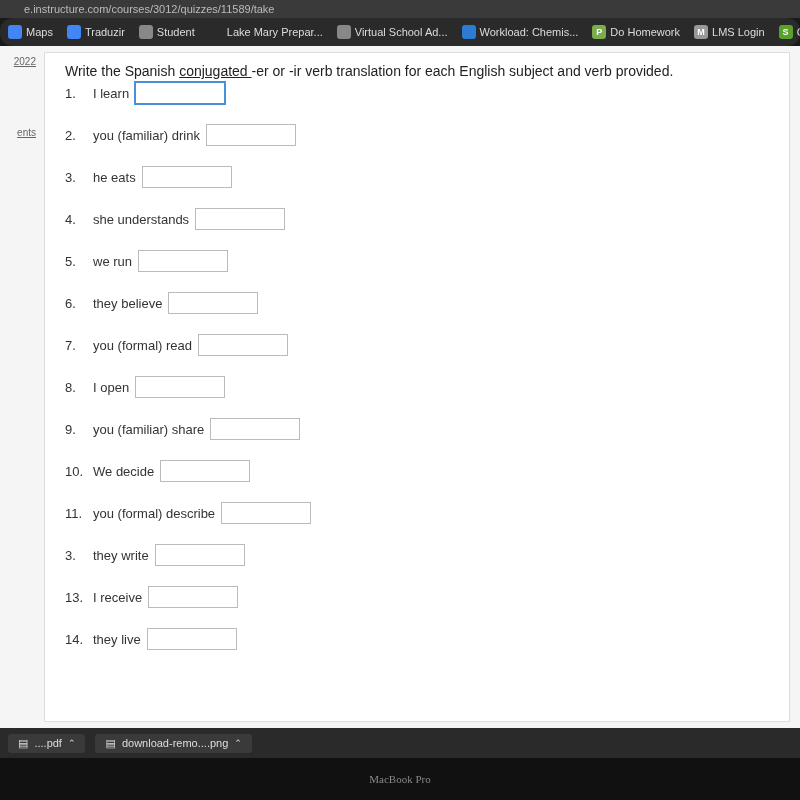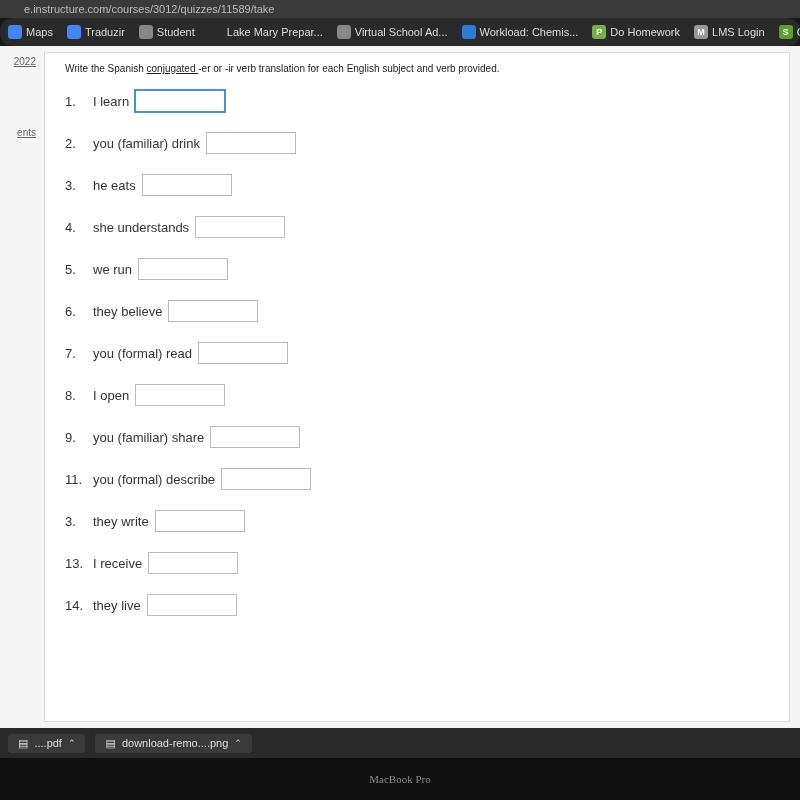--- a/index.html
+++ b/index.html
@@ -74,23 +74,23 @@
     }
     .content-card {
       flex: 1;
       background: #fff;
       margin: 6px 10px 6px 4px;
       border: 1px solid #ddd;
       padding: 10px 20px;
       overflow-y: auto;
     }
     .instructions {
-      font-size: 10px;
+      font-size: 14px;
       color: #222;
-      margin-bottom: 16px;
+      margin-bottom: 3px;
     }
     .instructions .under {
       text-decoration: underline;
     }
     .q-row {
       margin-bottom: 20px;
       display: flex;
       align-items: center;
       gap: 6px;
       font-size: 13px;
@@ -238,20 +238,25 @@
           <span class="num">8.</span>
           <span>I open</span>
           <input type="text" style="">
         </div>
         <div class="q-row">
           <span class="num">9.</span>
           <span>you (familiar) share</span>
           <input type="text" style="">
         </div>
         <div class="q-row">
+          <span class="num">10.</span>
+          <span>We decide</span>
+          <input type="text" style="">
+        </div>
+        <div class="q-row">
           <span class="num">11.</span>
           <span>you (formal) describe</span>
           <input type="text" style="">
         </div>
         <div class="q-row">
           <span class="num">3.</span>
           <span>they write</span>
           <input type="text" style="">
         </div>
         <div class="q-row">

